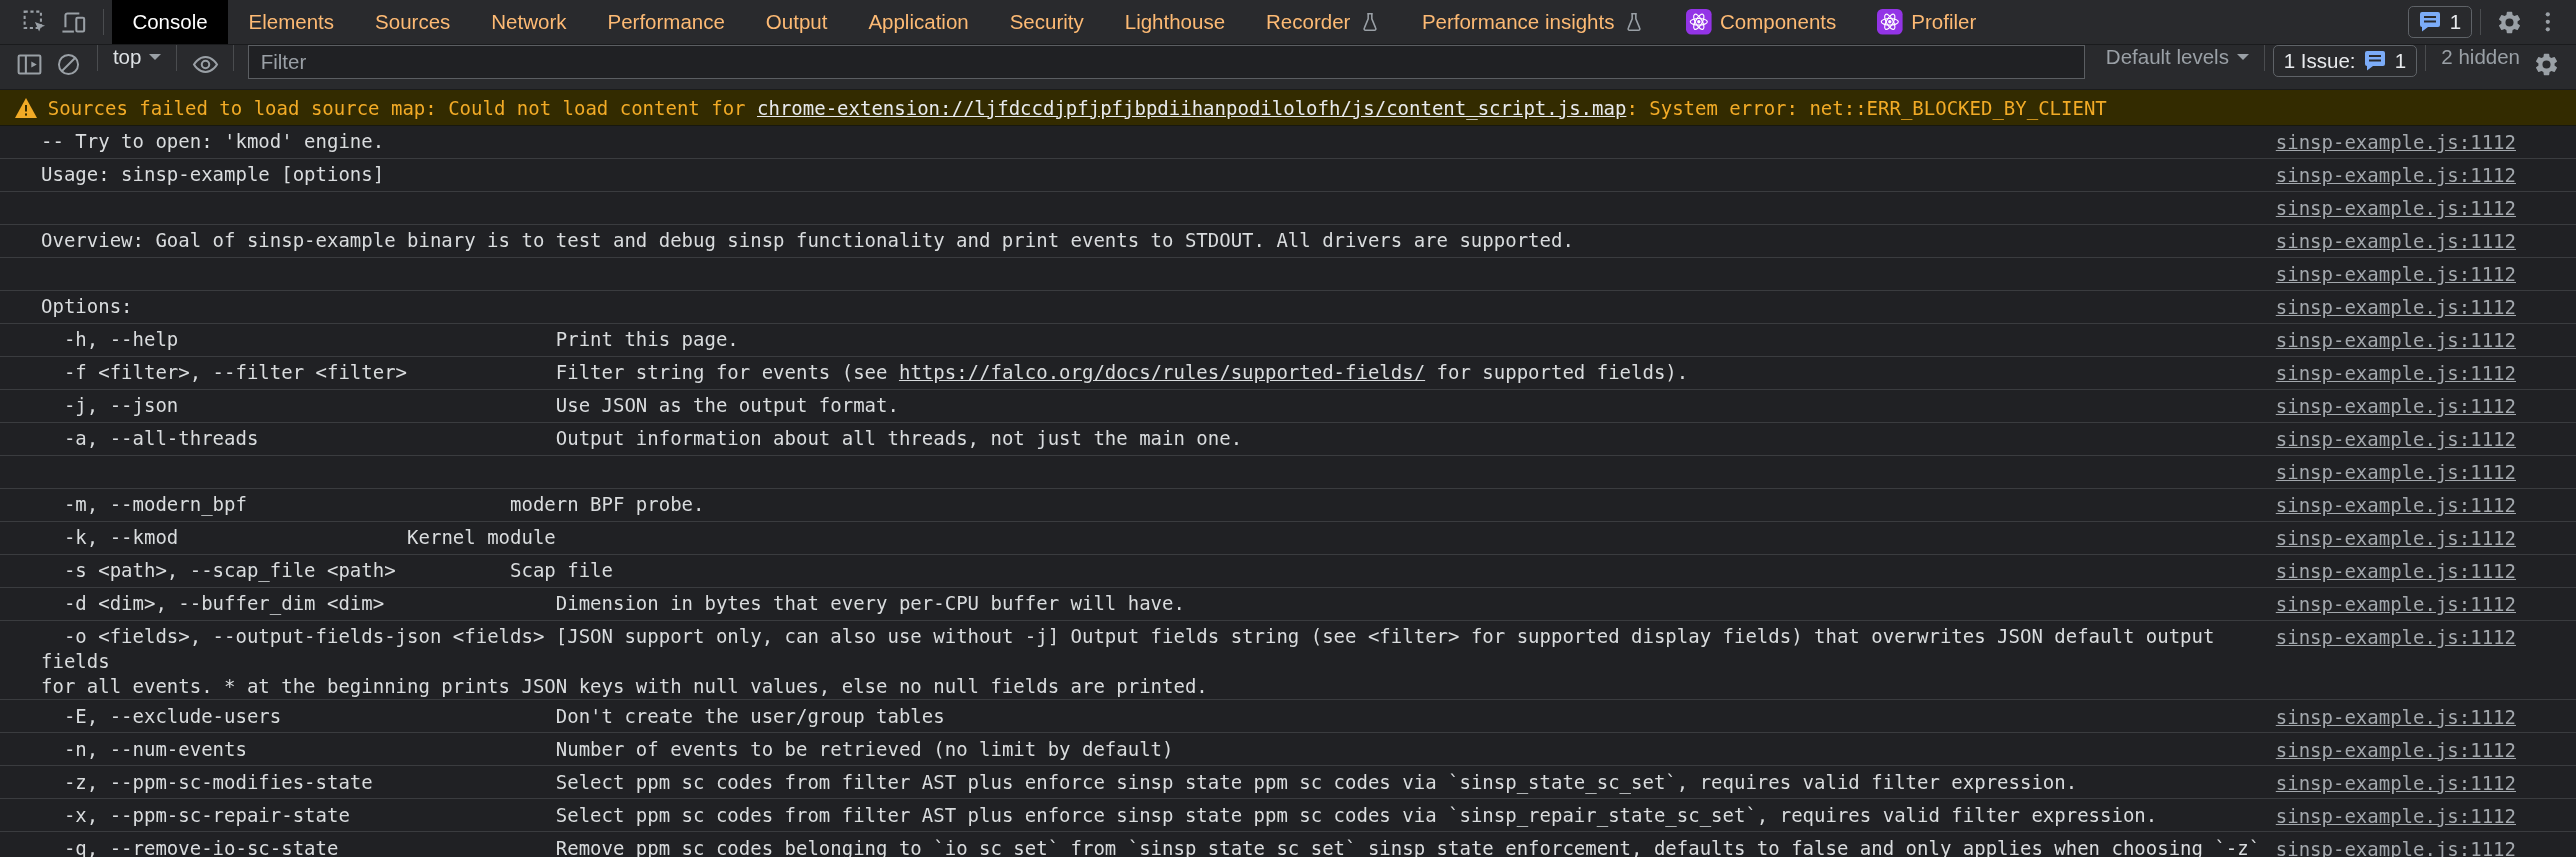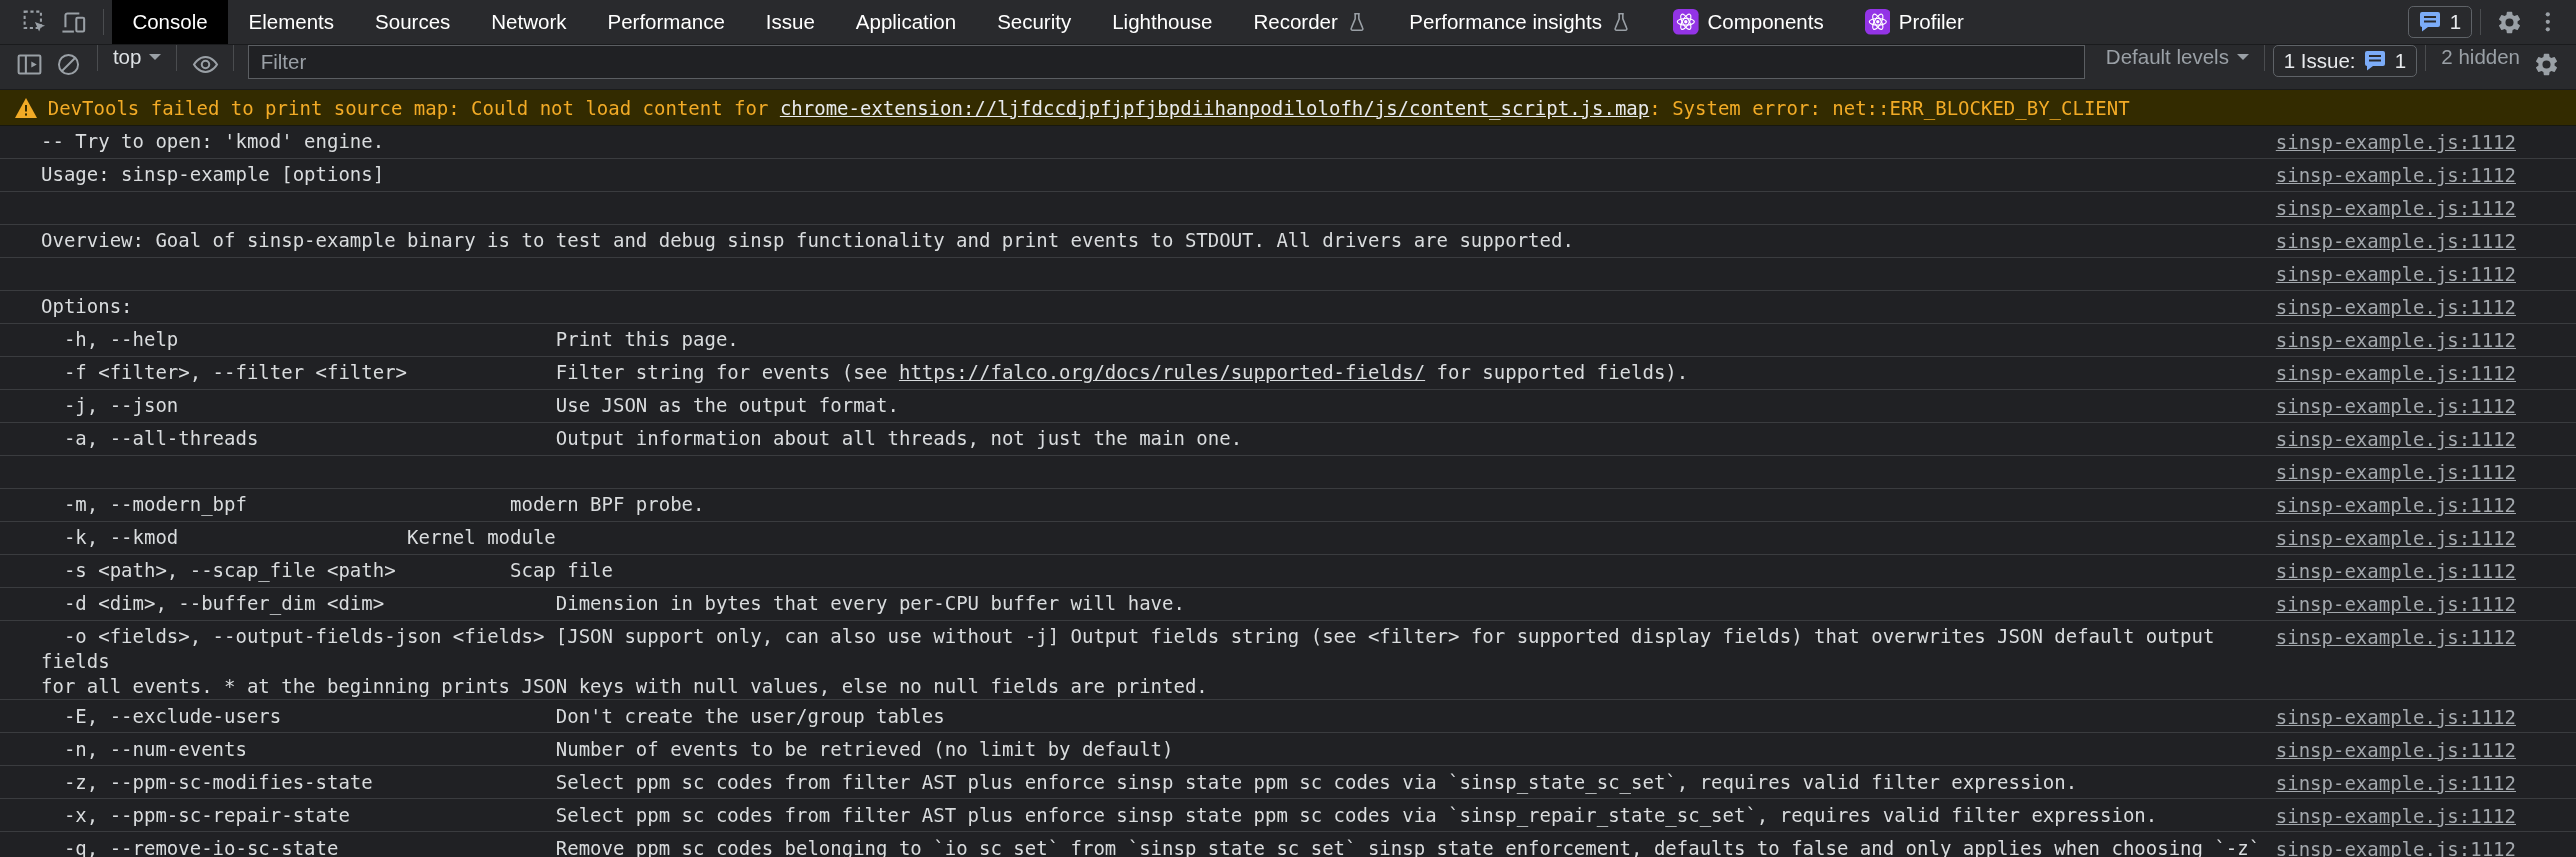--- a/index.html
+++ b/index.html
@@ -5,21 +5,21 @@
   *{margin:0;padding:0;box-sizing:border-box}
   html,body{width:2576px;height:858px;overflow:hidden}
   body{background:#202124;font-family:"Liberation Sans",sans-serif;-webkit-font-smoothing:antialiased}
   svg{display:block}
 
   
   .tabbar{height:45px;background:#292a2d;display:flex;align-items:center;border-bottom:0.9px solid #1a1b1d;padding-left:16px}
   .icon-btn{width:39px;height:39px;display:flex;align-items:center;justify-content:center;color:#9aa0a6;flex:none}
   .vdiv{width:0.9px;height:25.6px;background:#4a4c4f;margin:0 8.5px;flex:none}
   .tabs{display:flex;align-items:stretch;height:100%}
-  .tab{display:flex;align-items:center;gap:8.5px;padding:0 20.5px;color:#ffffff;font-size:20.5px;white-space:nowrap;cursor:default}
+  .tab{display:flex;align-items:center;gap:8.5px;padding:0 20.5px;color:#fdba74;font-size:20.5px;white-space:nowrap;cursor:default}
   .tab.active{background:#000;color:#fff}
   .tab .flask{color:#9aa0a6}
   .tabbar-right{margin-left:auto;display:flex;align-items:center;padding-right:8.5px}
   .chip{display:flex;align-items:center;gap:7.7px;border:0.9px solid #5f6368;border-radius:5.1px;height:32px;padding:0 9.4px;color:#e8eaed;font-size:20.5px;white-space:nowrap}
 
   
   .toolbar{height:45px;background:#292a2d;display:flex;align-items:flex-start;padding:0 10.2px;border-bottom:0.9px solid #1a1b1d}
   .selector{display:flex;align-items:center;gap:7.7px;font-size:20.5px;color:#dde1e4;padding:0 6.8px;white-space:nowrap}
   .selector.dim{color:#9aa0a6}
   .caret{width:0;height:0;border-left:6px solid transparent;border-right:6px solid transparent;border-top:6.8px solid #9aa0a6}
@@ -65,21 +65,21 @@
       <div class="tab">
         <span>Sources</span>
       </div>
       <div class="tab">
         <span>Network</span>
       </div>
       <div class="tab">
         <span>Performance</span>
       </div>
       <div class="tab">
-        <span>Issue</span>
+        <span>Output</span>
       </div>
       <div class="tab">
         <span>Application</span>
       </div>
       <div class="tab">
         <span>Security</span>
       </div>
       <div class="tab">
         <span>Lighthouse</span>
       </div>
@@ -199,21 +199,21 @@
       </svg>
   </div>
 </div>
 
 <div class="warnbar">
   <svg width="24" height="22" viewBox="0 0 24 22">
     <path d="M12 1 23 21H1z" fill="#f2ab26"></path>
     <rect x="11" y="8" width="2" height="6.5" fill="#332b00"></rect>
     <rect x="11" y="16.4" width="2" height="2.2" fill="#332b00"></rect>
   </svg>
-  <span><span>DevTools failed to print source map: Could not load content for </span><span class="wlink">chrome-extension://ljfdccdjpfjpfjbpdiihanpodilolofh/js/content_script.js.map</span><span>: System error: net::ERR_BLOCKED_BY_CLIENT</span></span>
+  <span><span>Sources failed to load source map: Could not load content for </span><span class="wlink">chrome-extension://ljfdccdjpfjpfjbpdiihanpodilolofh/js/content_script.js.map</span><span>: System error: net::ERR_BLOCKED_BY_CLIENT</span></span>
 </div>
 
 <div class="console">
     <div class="crow"><span><span>-- Try to open: 'kmod' engine.</span></span><span class="csrc">sinsp-example.js:1112</span></div>
     <div class="crow"><span><span>Usage: sinsp-example [options]</span></span><span class="csrc">sinsp-example.js:1112</span></div>
     <div class="crow"><span><span></span></span><span class="csrc">sinsp-example.js:1112</span></div>
     <div class="crow"><span><span>Overview: Goal of sinsp-example binary is to test and debug sinsp functionality and print events to STDOUT. All drivers are supported.</span></span><span class="csrc">sinsp-example.js:1112</span></div>
     <div class="crow"><span><span></span></span><span class="csrc">sinsp-example.js:1112</span></div>
     <div class="crow"><span><span>Options:</span></span><span class="csrc">sinsp-example.js:1112</span></div>
     <div class="crow"><span><span>  -h, --help                                 Print this page.</span></span><span class="csrc">sinsp-example.js:1112</span></div>

